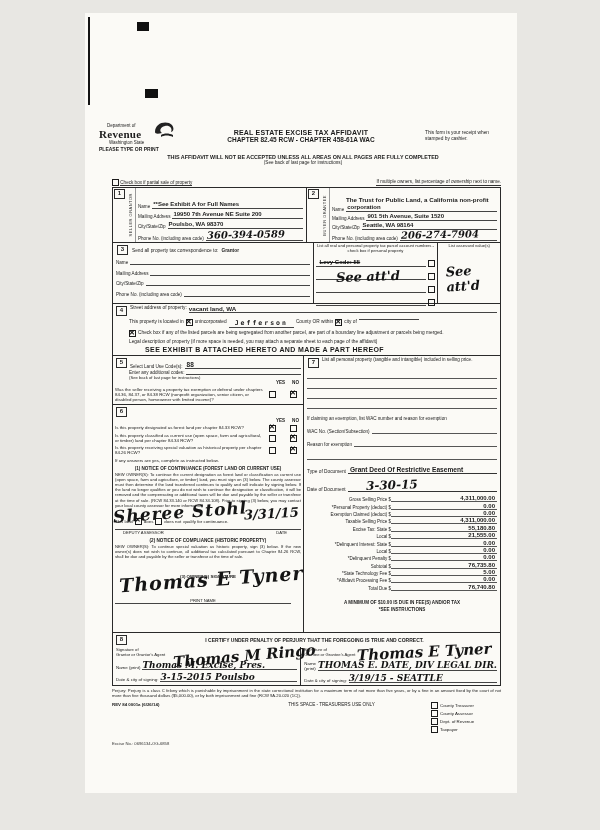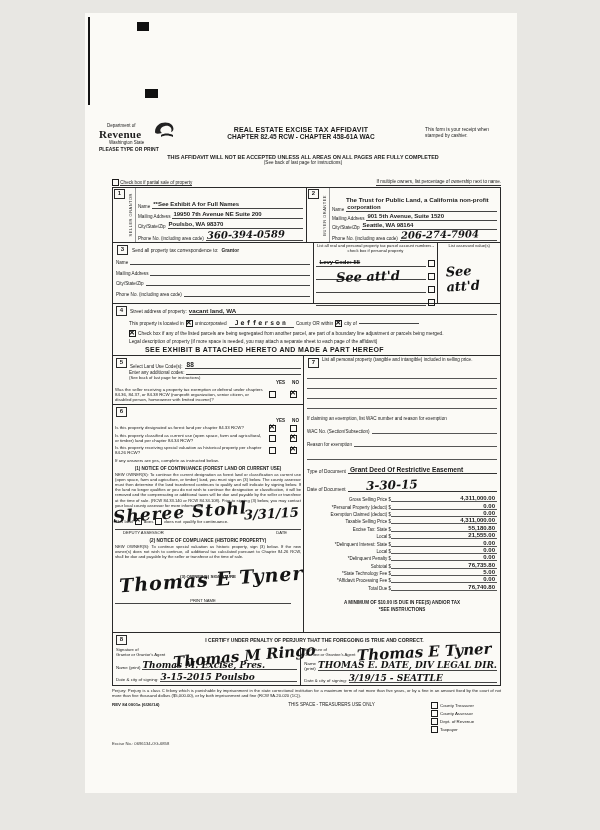--- a/index.html
+++ b/index.html
@@ -12,21 +12,21 @@
     position:absolute;left:85px;top:13px;width:432px;height:780px;
     background:#fbfaf6;overflow:hidden;
   }
   
   .scan-vline{position:absolute;left:3px;top:4px;width:2px;height:88px;background:#141414;}
   .scan-mark1{position:absolute;left:52px;top:9px;width:12px;height:9px;background:#101010;}
   .scan-mark2{position:absolute;left:60px;top:76px;width:13px;height:9px;background:#101010;}
 
   
   .hdr{position:absolute;left:14px;top:110px;right:10px;}
-  .hdr-top{display:flex;}
+  .hdr-top{display:flex;align-items:center;}
   .logo{width:78px;position:relative;}
   .logo .dept{font-size:4.5px;margin-left:8px;}
   .logo .rev{font-size:11px;font-weight:bold;font-family:"Liberation Serif",serif;letter-spacing:.3px;}
   .logo .ws{font-size:4.5px;margin-left:10px;}
   .logo svg{position:absolute;right:2px;top:-3px;}
   .title-block{flex:1;text-align:center;padding-top:3px;}
   .title{font-size:7px;font-weight:bold;letter-spacing:.2px;}
   .subtitle{font-size:6.5px;font-weight:bold;}
   .receipt{width:82px;font-size:4.8px;text-align:left;padding-top:4px;line-height:1.3;}
   .type-print{font-size:5px;font-weight:bold;margin-top:1px;}
@@ -66,21 +66,21 @@
   .pline{display:flex;align-items:flex-end;margin-top:6px;}
   .pline .fill{flex:1;border-bottom:1px solid #444;height:6px;}
   .pline .cb{margin-left:2px;}
   .levy{font-size:6px;font-weight:bold;text-decoration:line-through;position:absolute;left:6px;top:16px;}
   .hw-att{font-size:13px;position:absolute;left:22px;top:26px;transform:rotate(-2deg);}
   .assessedcol{flex:1;padding:1px 2px;position:relative;}
   .hw-att2{font-size:13px;position:absolute;left:8px;top:20px;transform:rotate(-3deg);}
 
   
   .sec4{border-bottom:1px solid #2a2a2a;padding:1px 3px 2px 2px;font-size:4.8px;}
-  .s4line{display:flex;align-items:center;margin-bottom:2px;gap:2px;}
+  .s4line{display:flex;align-items:flex-start;margin-bottom:2px;gap:2px;}
   .s4line .fill{border-bottom:1px solid #444;}
   .street-val{font-size:6.2px;font-weight:bold;}
   .county-val{font-family:"DejaVu Sans Mono",monospace;font-size:6.5px;font-weight:bold;letter-spacing:2px;border-bottom:1px solid #444;padding:0 6px;}
   .legal-line{font-size:7px;font-weight:bold;letter-spacing:.4px;margin:2px 0 0 30px;}
 
   
   .secmid{border-bottom:1px solid #2a2a2a;}
   .leftcol{width:50%;border-right:1px solid #2a2a2a;}
   .rightcol{width:50%;display:flex;flex-direction:column;padding:1px 3px;}
   .sec5{border-bottom:1px solid #2a2a2a;padding:1px 2px;height:46px;}

